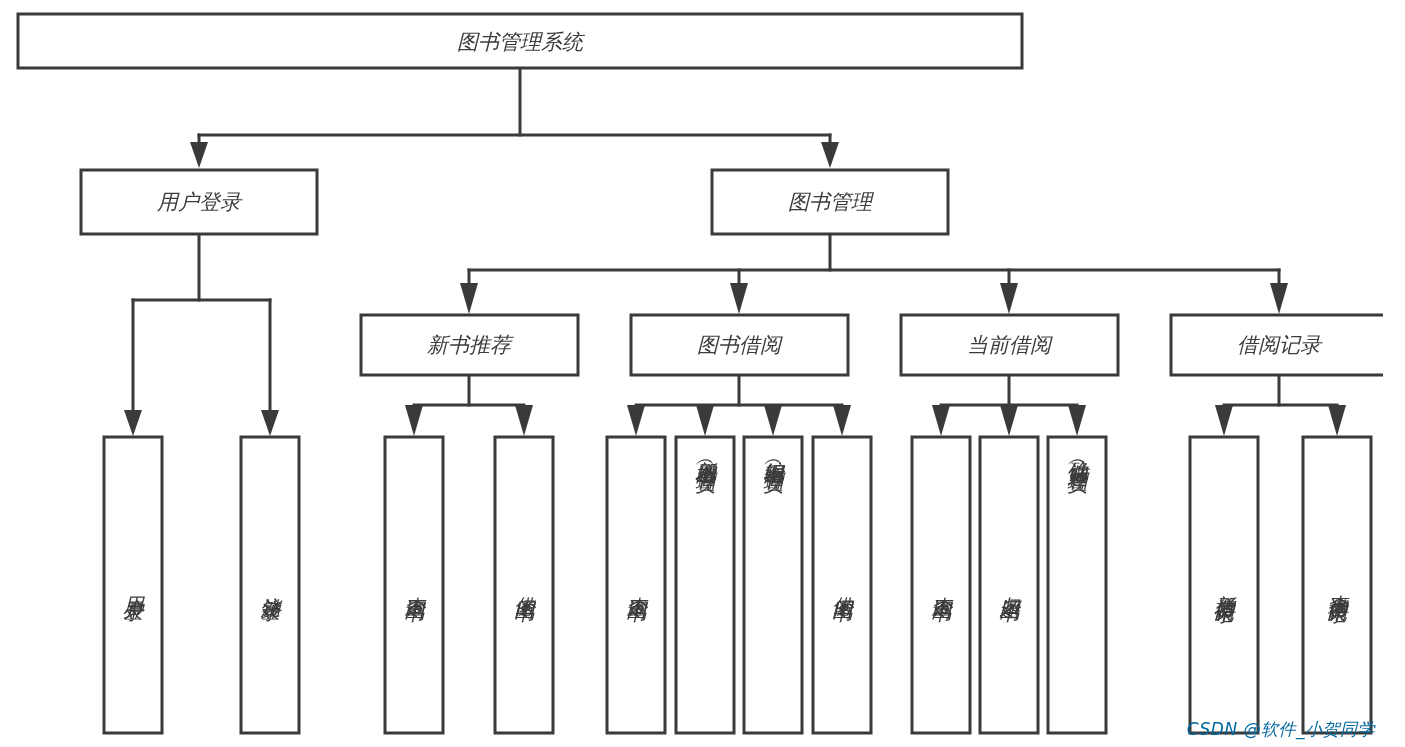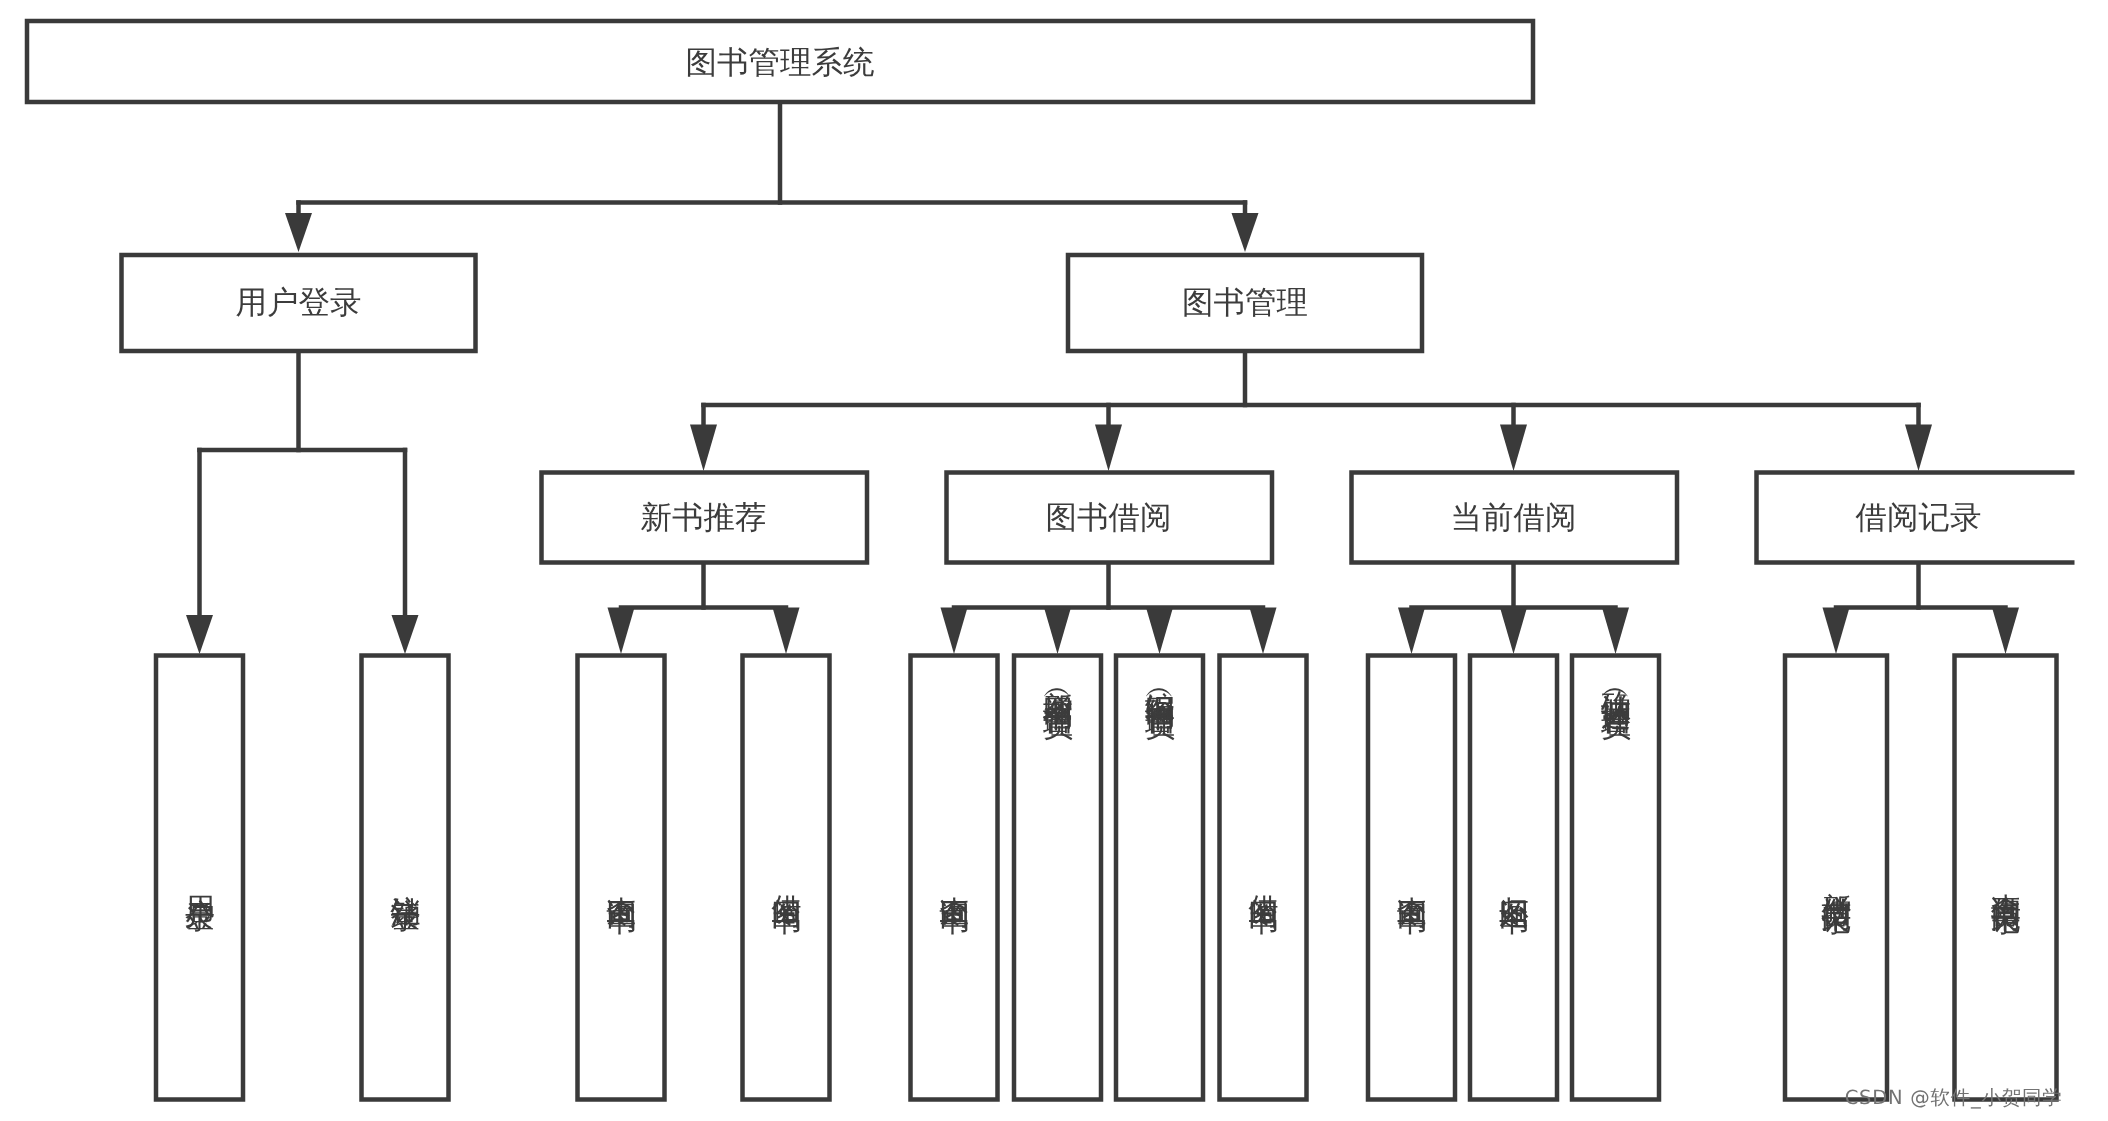--- a/index.html
+++ b/index.html
@@ -10,20 +10,21 @@
   }
   body {
     font-family: "DejaVu Sans", "Liberation Sans", sans-serif;
   }
   #diagram-root {
     position: relative;
     width: 1383px;
     height: 747px;
     background: #ffffff;
     overflow: hidden;
+    font-style: italic;
   }
   svg#flowchart {
     position: absolute;
     left: 0;
     top: 0;
     width: 1405px;
     height: 747px;
     display: block;
   }
   .node-rect {
@@ -63,22 +64,22 @@
     line-height: 1.18;
     letter-spacing: 2px;
     color: #3c3c3c;
     white-space: nowrap;
   }
   .watermark {
     position: absolute;
     right: 8px;
     bottom: 6px;
     font-family: "DejaVu Sans", "Liberation Sans", sans-serif;
-    font-size: 13px;
-    color: #737373;
+    font-size: 17px;
+    color: #0369a1;
     letter-spacing: 0.5px;
     white-space: nowrap;
   }
 </style>
 </head>
 <body>
 
 <div id="diagram-root">
 
   <svg id="flowchart" viewBox="0 0 1405 747">

